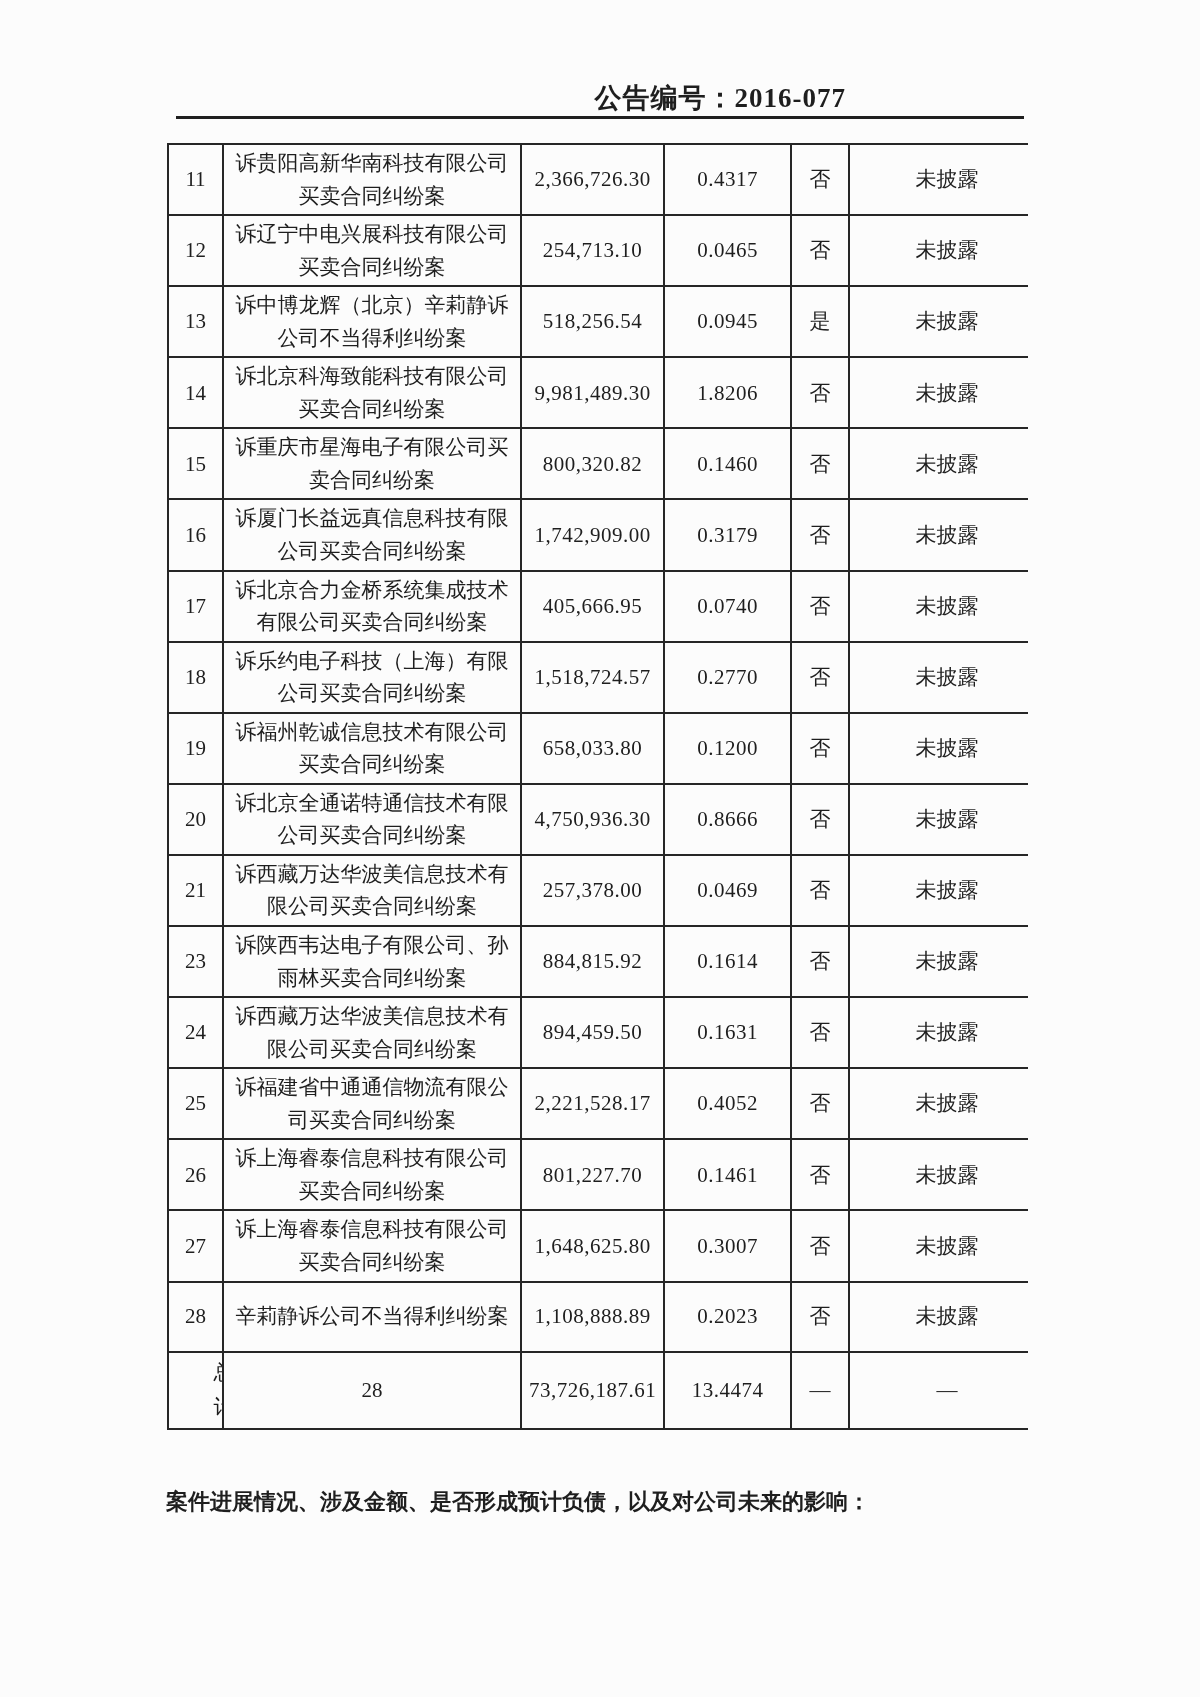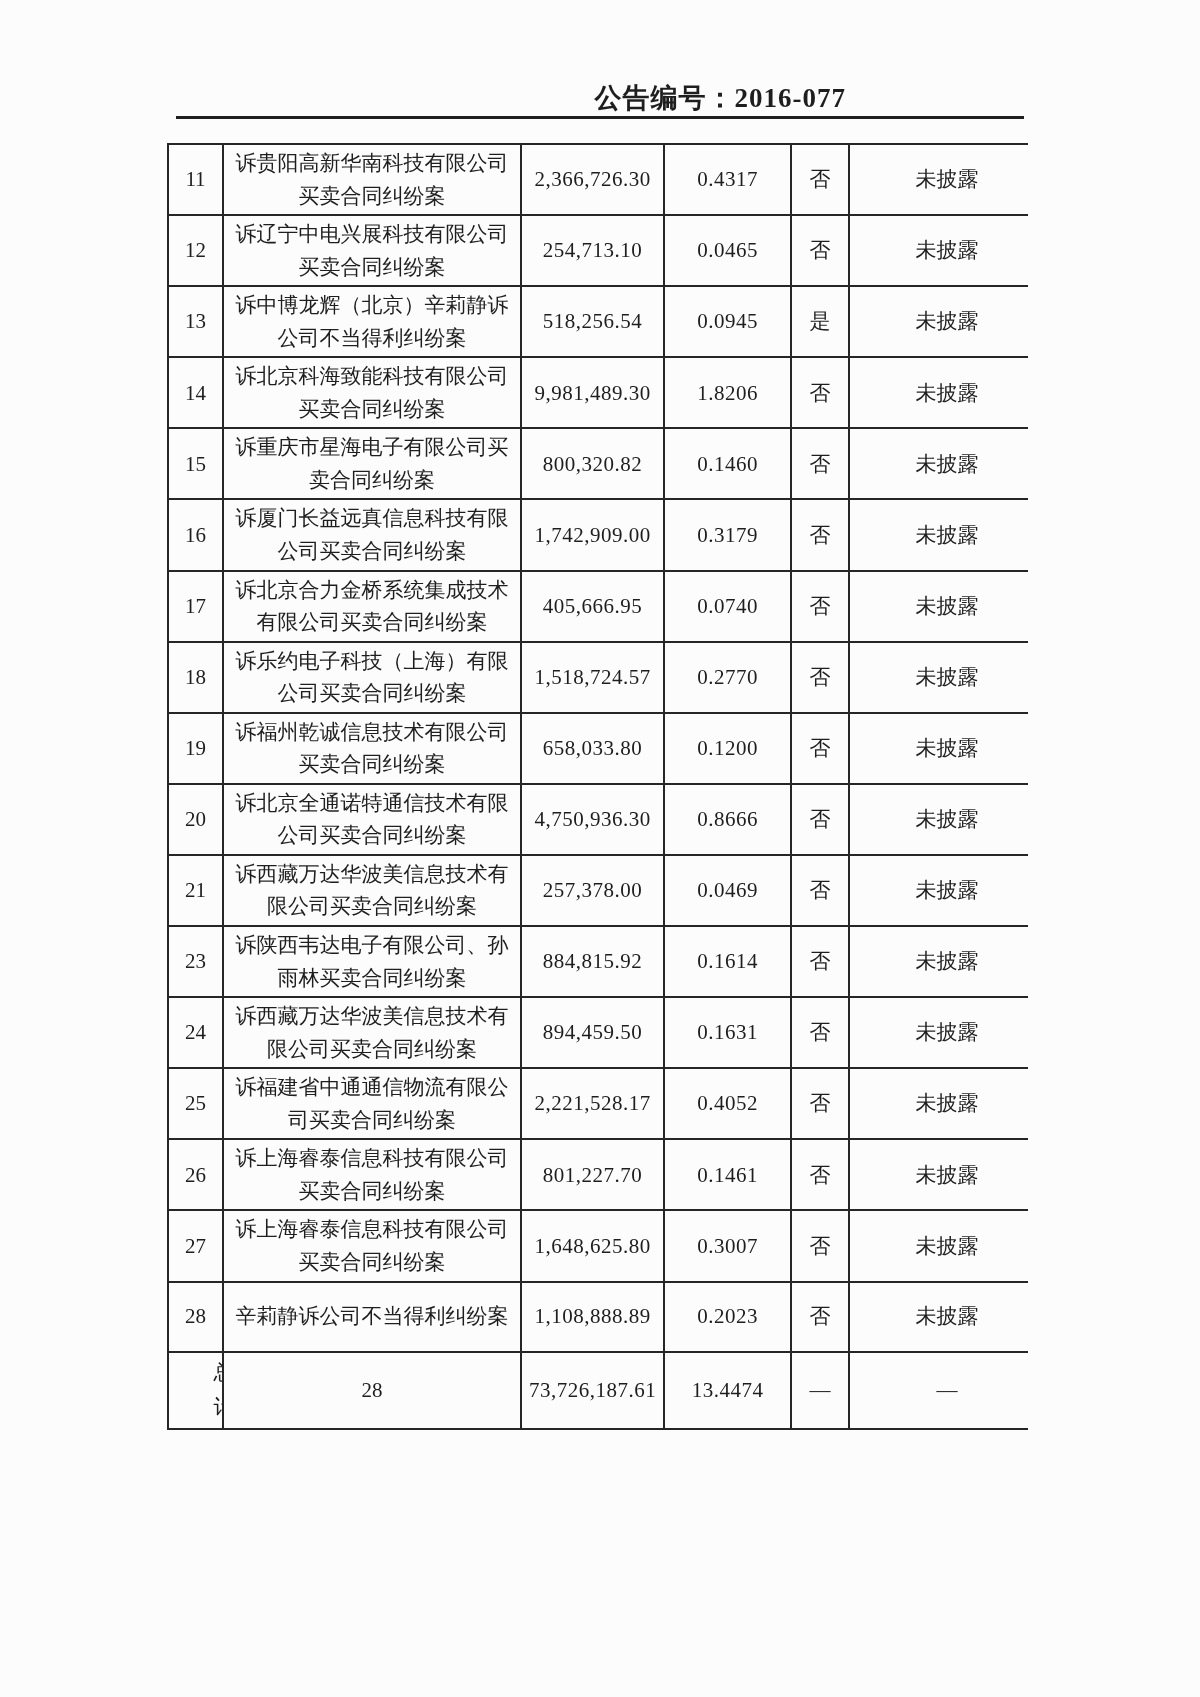--- a/index.html
+++ b/index.html
@@ -229,14 +229,15 @@
           <td class="col-no"><span class="stacked">总计</span></td>
           <td class="col-case">28</td>
           <td class="col-amount">73,726,187.61</td>
           <td class="col-ratio">13.4474</td>
           <td class="col-liability">—</td>
           <td class="col-disclosure">—</td>
         </tr>
       </tbody>
   </table>
 
+  <div class="footer-note">案件进展情况、涉及金额、是否形成预计负债，以及对公司未来的影响：</div>
 
 </div>
 
 </body></html>

